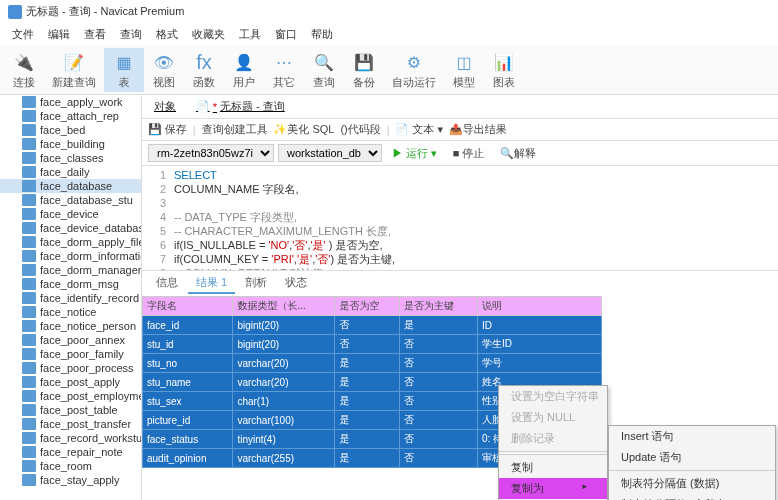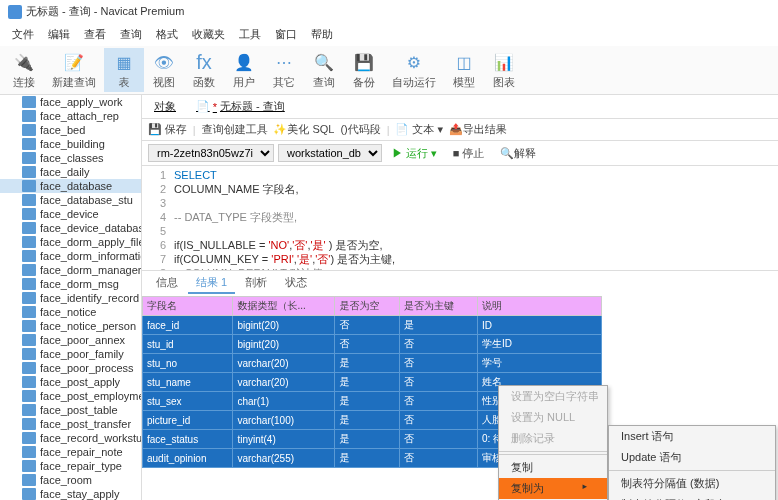--- a/index.html
+++ b/index.html
@@ -35,21 +35,21 @@
 .editor .cm { color: #888; }
 .rtabs { display: flex; gap: 2px; padding: 2px 6px; border-top: 1px solid #ddd; font-size: 11px; }
 .rtab { padding: 2px 8px; color: #555; }
 .rtab.active { color: #5b9bd5; border-bottom: 2px solid #5b9bd5; }
 .grid { flex: 1; overflow: auto; }
 table { border-collapse: collapse; width: 460px; }
 th { background: #f0abfc; border: 1px solid #ccc; padding: 2px 4px; font-size: 10px; color: #444; text-align: left; font-weight: normal; }
 td { background: #1e6fbf; color: #fff; border: 1px solid #5a9ad5; padding: 2px 4px; font-size: 10px; }
 .ctx { position: absolute; background: #f4f4f4; border: 1px solid #aaa; box-shadow: 2px 2px 4px rgba(0,0,0,.2); font-size: 11px; z-index: 10; }
 .ctx .ci { padding: 3px 20px 3px 12px; color: #333; white-space: nowrap; }
-.ctx .ci.hov { background: #f97316; }
+.ctx .ci.hov { background: #d946ef; }
 .ctx .ci.dis { color: #aaa; }
 .ctx .sep2 { border-top: 1px solid #ccc; margin: 2px 0; }
 .ctx .arrow::after { content: "▸"; float: right; font-size: 9px; margin-left: 12px; }
 .wm { position: absolute; bottom: 2px; right: 6px; font-size: 10px; color: #ccc; }
 </style>
 </head>
 <body>
 
 <div class="titlebar">
   <span class="icon"></span>
@@ -140,21 +140,20 @@
       <div class="tree-item"><span class="ti"></span>face_notice_person</div>
       <div class="tree-item"><span class="ti"></span>face_poor_annex</div>
       <div class="tree-item"><span class="ti"></span>face_poor_family</div>
       <div class="tree-item"><span class="ti"></span>face_poor_process</div>
       <div class="tree-item"><span class="ti"></span>face_post_apply</div>
       <div class="tree-item"><span class="ti"></span>face_post_employment</div>
       <div class="tree-item"><span class="ti"></span>face_post_table</div>
       <div class="tree-item"><span class="ti"></span>face_post_transfer</div>
       <div class="tree-item"><span class="ti"></span>face_record_workstudy</div>
       <div class="tree-item"><span class="ti"></span>face_repair_note</div>
-      <div class="tree-item"><span class="ti"></span>face_repair_type</div>
       <div class="tree-item"><span class="ti"></span>face_room</div>
       <div class="tree-item"><span class="ti"></span>face_stay_apply</div>
     </div>
   <div class="content">
     <div class="tabbar">
       <span class="tab">
           <span>对象</span>
         </span>
       <span class="tab">
           <span>📄</span>
@@ -190,20 +189,21 @@
         </div>
         <div class="ln">
           <span class="num">3</span>
         </div>
         <div class="ln">
           <span class="num">4</span>
           <span class="cm">--      DATA_TYPE 字段类型,</span>
         </div>
         <div class="ln">
           <span class="num">5</span>
+          <span class="cm">--      CHARACTER_MAXIMUM_LENGTH 长度,</span>
         </div>
         <div class="ln">
           <span class="num">6</span>
           <span class="">    if(IS_NULLABLE = <span class="str">'NO'</span>,<span class="str">'否'</span>,<span class="str">'是'</span> )  是否为空,</span>
         </div>
         <div class="ln">
           <span class="num">7</span>
           <span class="">    if(COLUMN_KEY = <span class="str">'PRI'</span>,<span class="str">'是'</span>,<span class="str">'否'</span>)   是否为主键,</span>
         </div>
         <div class="ln">

